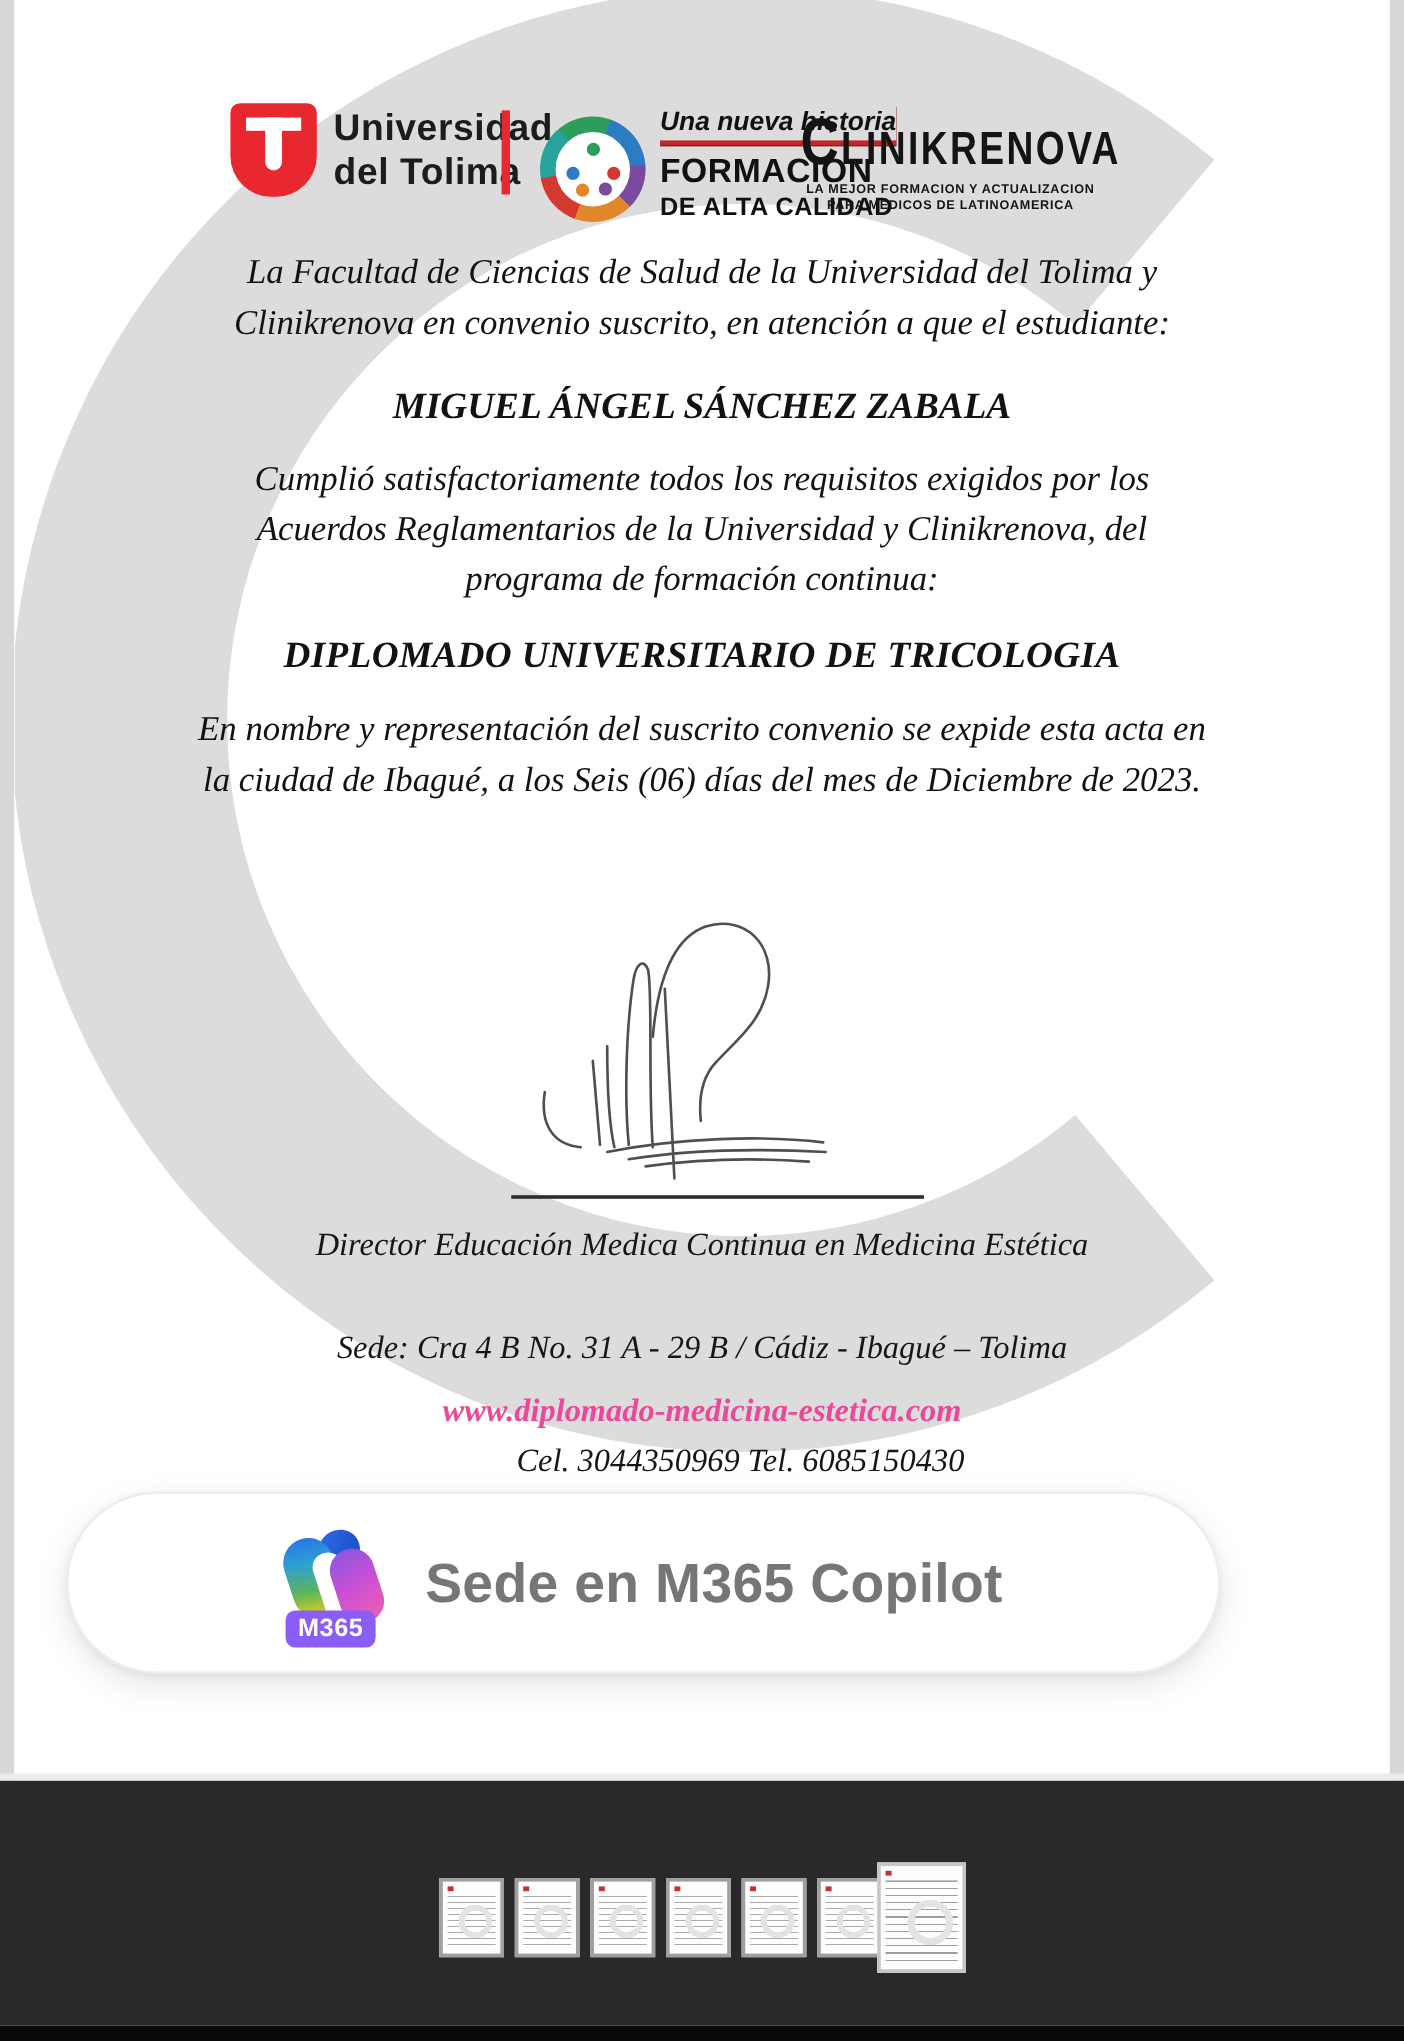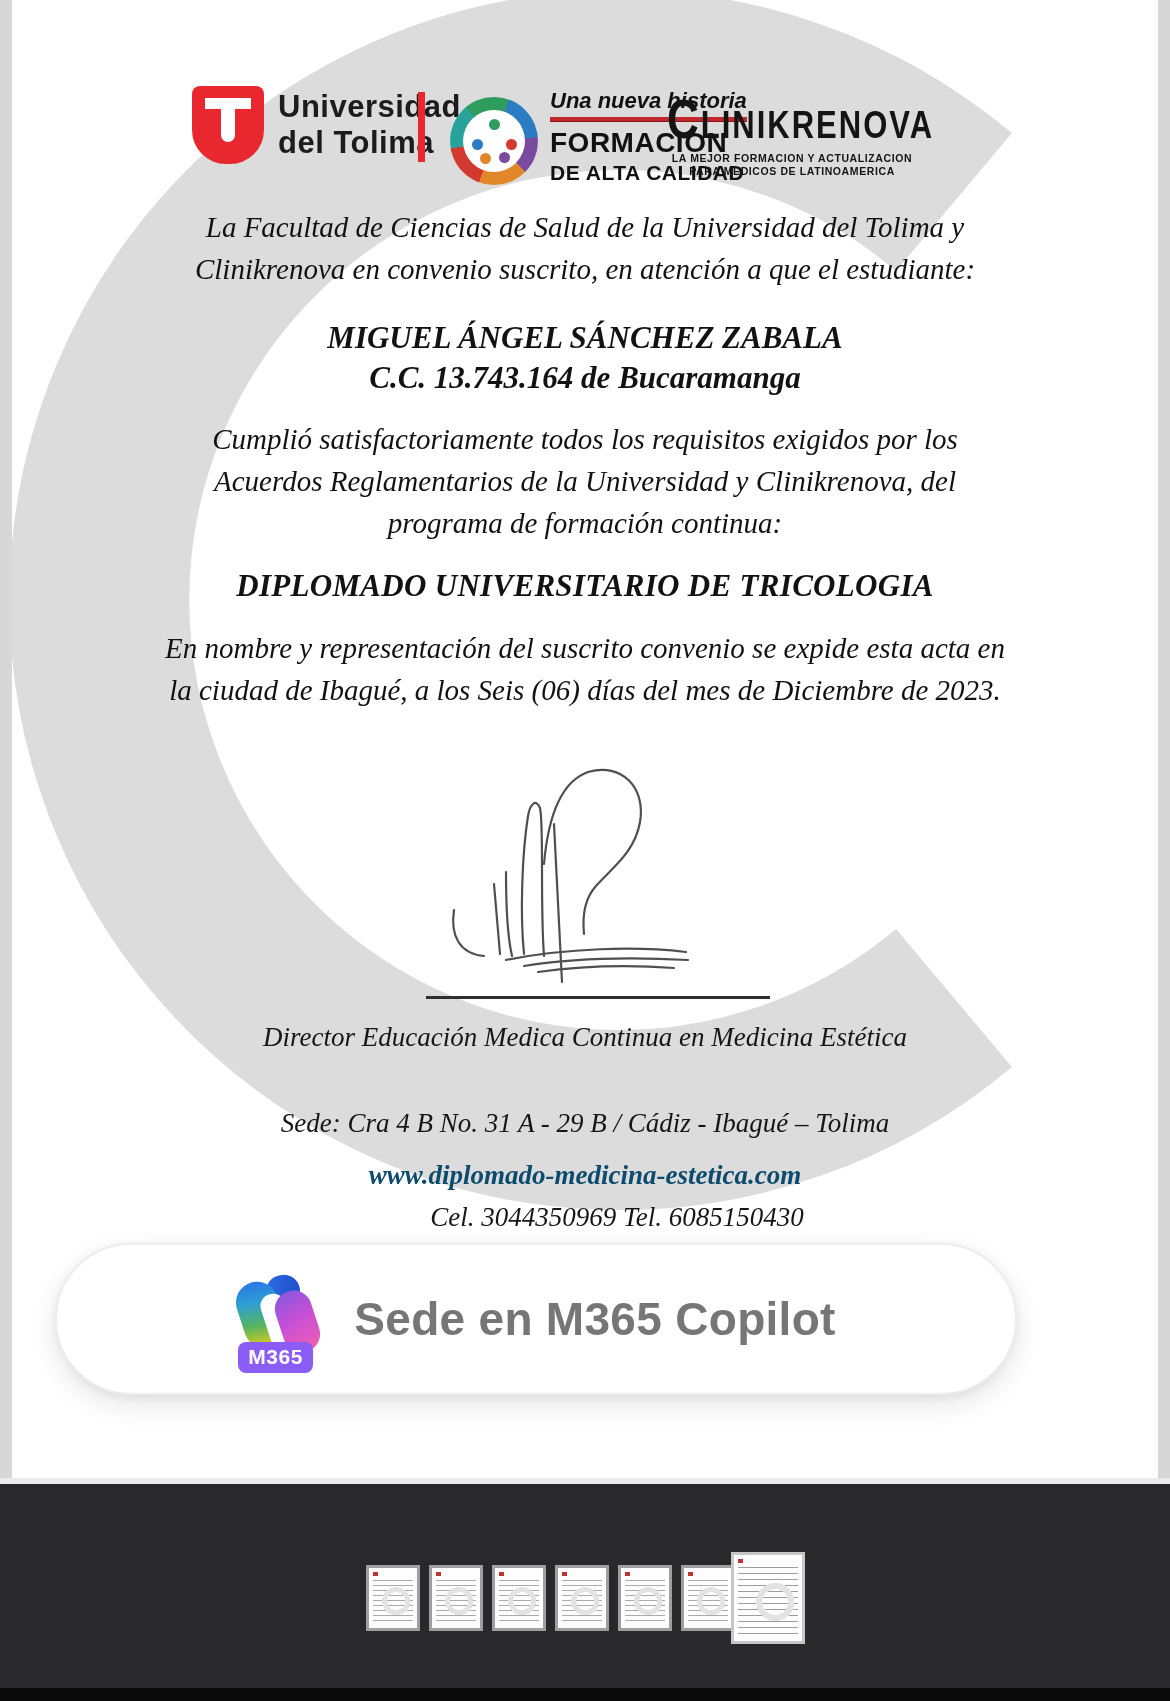--- a/index.html
+++ b/index.html
@@ -38,21 +38,21 @@
   .cl{font-size:29px;line-height:42px;}
   .cl-bold{font-weight:bold;font-size:31px;line-height:40px;}
   .mt28{margin-top:28px;} .mt20{margin-top:20px;} .mt19{margin-top:19px;}
   .program{font-weight:bold;font-size:31px;line-height:44px;letter-spacing:0.3px;}
 
   
   .sig-svg{position:absolute;left:424px;top:762px;z-index:1;}
   .sig-line{position:absolute;left:414px;top:996px;width:344px;height:3px;background:#2e2e2e;z-index:1;}
   .footer-line{position:absolute;left:0;width:100%;text-align:center;font-style:italic;color:#161616;font-size:27px;z-index:1;}
   .f1{top:1022px;} .f2{top:1065px;} .f3{top:1108px;}
-  .f-web{top:1160px;font-weight:bold;font-size:27px;color:#0c4a6e;}
+  .f-web{top:1160px;font-weight:bold;font-size:27px;color:#ec4899;}
   .f-tel{top:1202px;padding-left:32px;}
 
   
   .copilot-pill{position:absolute;left:55px;top:1243px;width:958px;height:148px;background:#fff;border:2px solid #ededed;
     border-radius:76px;box-shadow:0 10px 28px rgba(0,0,0,0.10),0 2px 8px rgba(0,0,0,0.06);z-index:3;
     display:flex;align-items:center;justify-content:center;gap:34px;cursor:pointer;}
   .copilot-iconwrap{position:relative;width:84px;height:92px;flex:0 0 auto;}
   .cp{position:absolute;border-radius:18px;}
   .cp-top{left:30px;top:2px;width:34px;height:32px;transform:rotate(-18deg);background:linear-gradient(120deg,#2f6fe4,#1b49c8);}
   .cp-left{left:4px;top:8px;width:42px;height:68px;transform:rotate(-18deg);border-radius:21px;
@@ -124,21 +124,20 @@
             <div>LA MEJOR FORMACION Y ACTUALIZACION</div>
             <div>PARA MEDICOS DE LATINOAMERICA</div>
           </div>
         </div>
       </div>
 
       <div class="cert">
         <div class="cl">La Facultad de Ciencias de Salud de la Universidad del Tolima y</div>
         <div class="cl">Clinikrenova en convenio suscrito, en atención a que el estudiante:</div>
         <div class="cl-bold mt28">MIGUEL ÁNGEL SÁNCHEZ ZABALA</div>
-        <div class="cl-bold">C.C. 13.743.164 de Bucaramanga</div>
         <div class="cl mt20">Cumplió satisfactoriamente todos los requisitos exigidos por los</div>
         <div class="cl">Acuerdos Reglamentarios de la Universidad y Clinikrenova, del</div>
         <div class="cl">programa de formación continua:</div>
         <div class="program mt20">DIPLOMADO UNIVERSITARIO DE TRICOLOGIA</div>
         <div class="cl mt19">En nombre y representación  del suscrito convenio se expide esta acta en</div>
         <div class="cl">la ciudad de Ibagué, a los Seis (06) días del mes de Diciembre  de 2023.</div>
       </div>
 
       <svg class="sig-svg" width="280" height="232" viewBox="0 0 280 232">
         <g fill="none" stroke="#4f4f4f" stroke-width="2.2" stroke-linecap="round">

